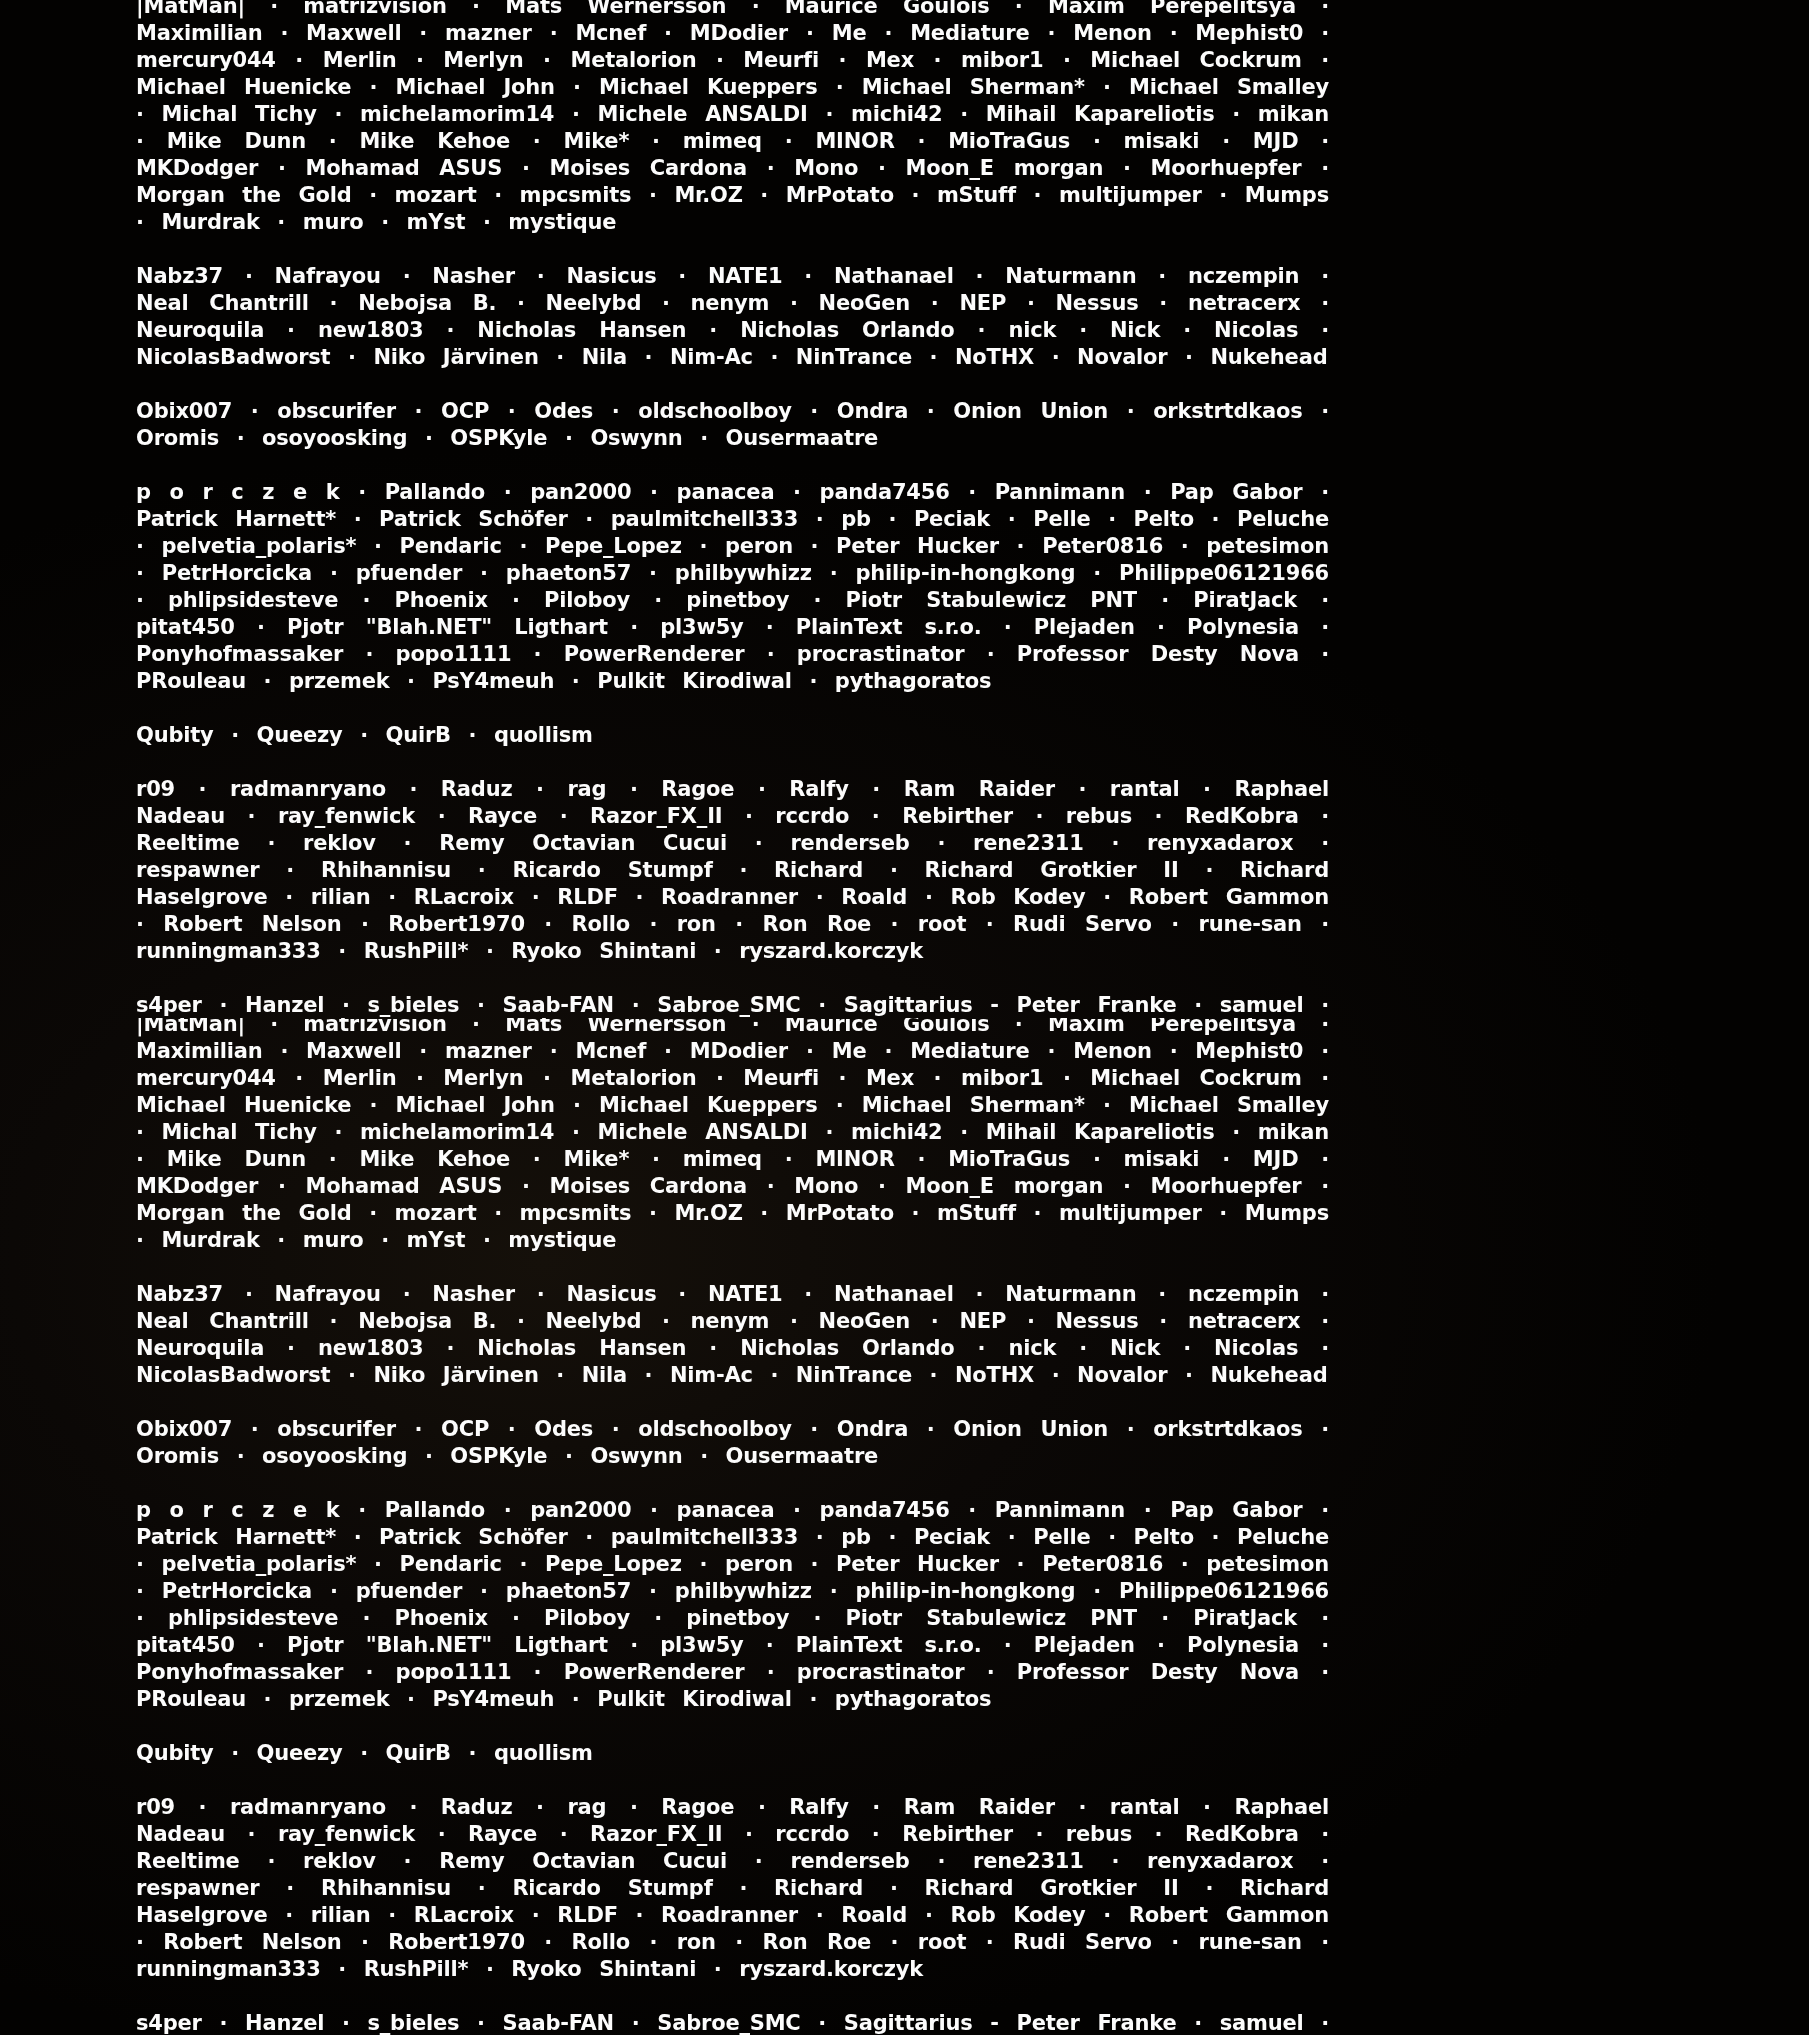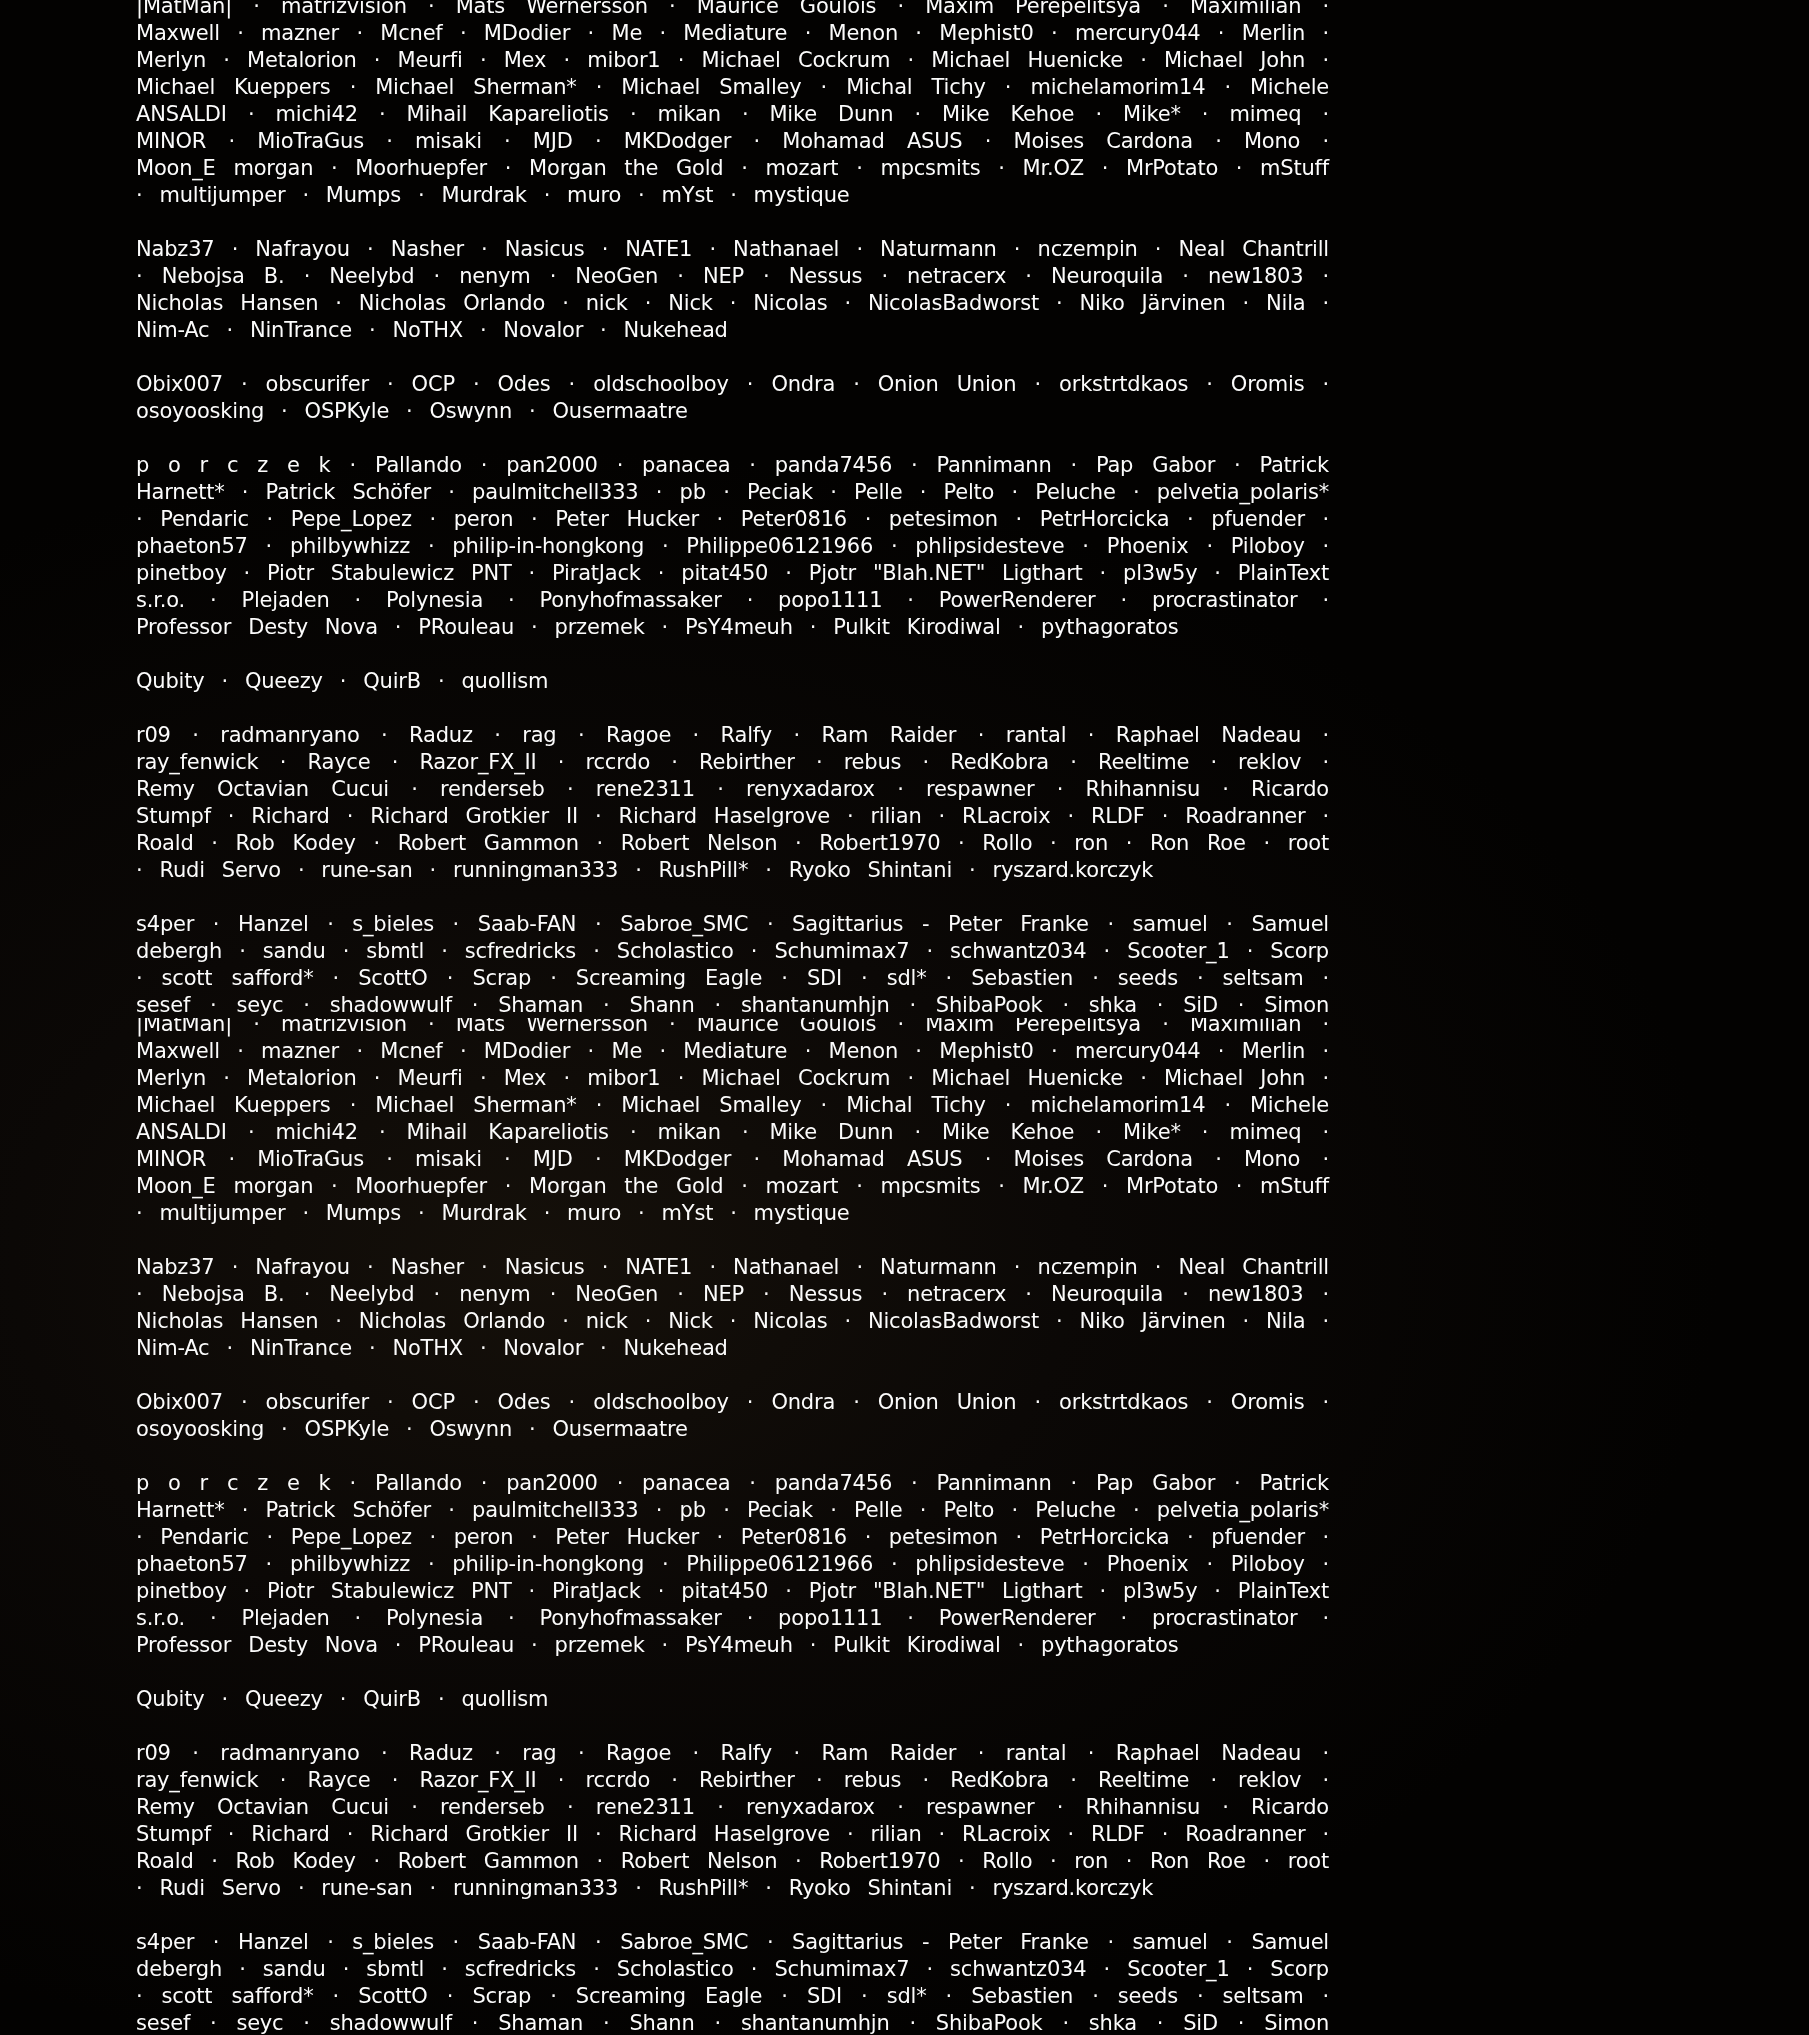--- a/index.html
+++ b/index.html
@@ -15,20 +15,21 @@
   .credits-page {
     width: 1809px;
     height: 2035px;
     position: relative;
   }
   .credits-block {
     width: 1467px;
     height: 1018px;
     overflow: hidden;
     box-sizing: border-box;
+    font-weight: bold;
   }
   .credits-content {
     margin-top: -7.2px;
     padding: 0 138px 0 136px;
   }
   .credits-paragraph {
     margin: 0 0 27px 0;
     color: #fcfcfc;
     font-size: 21px;
     line-height: 27px;

